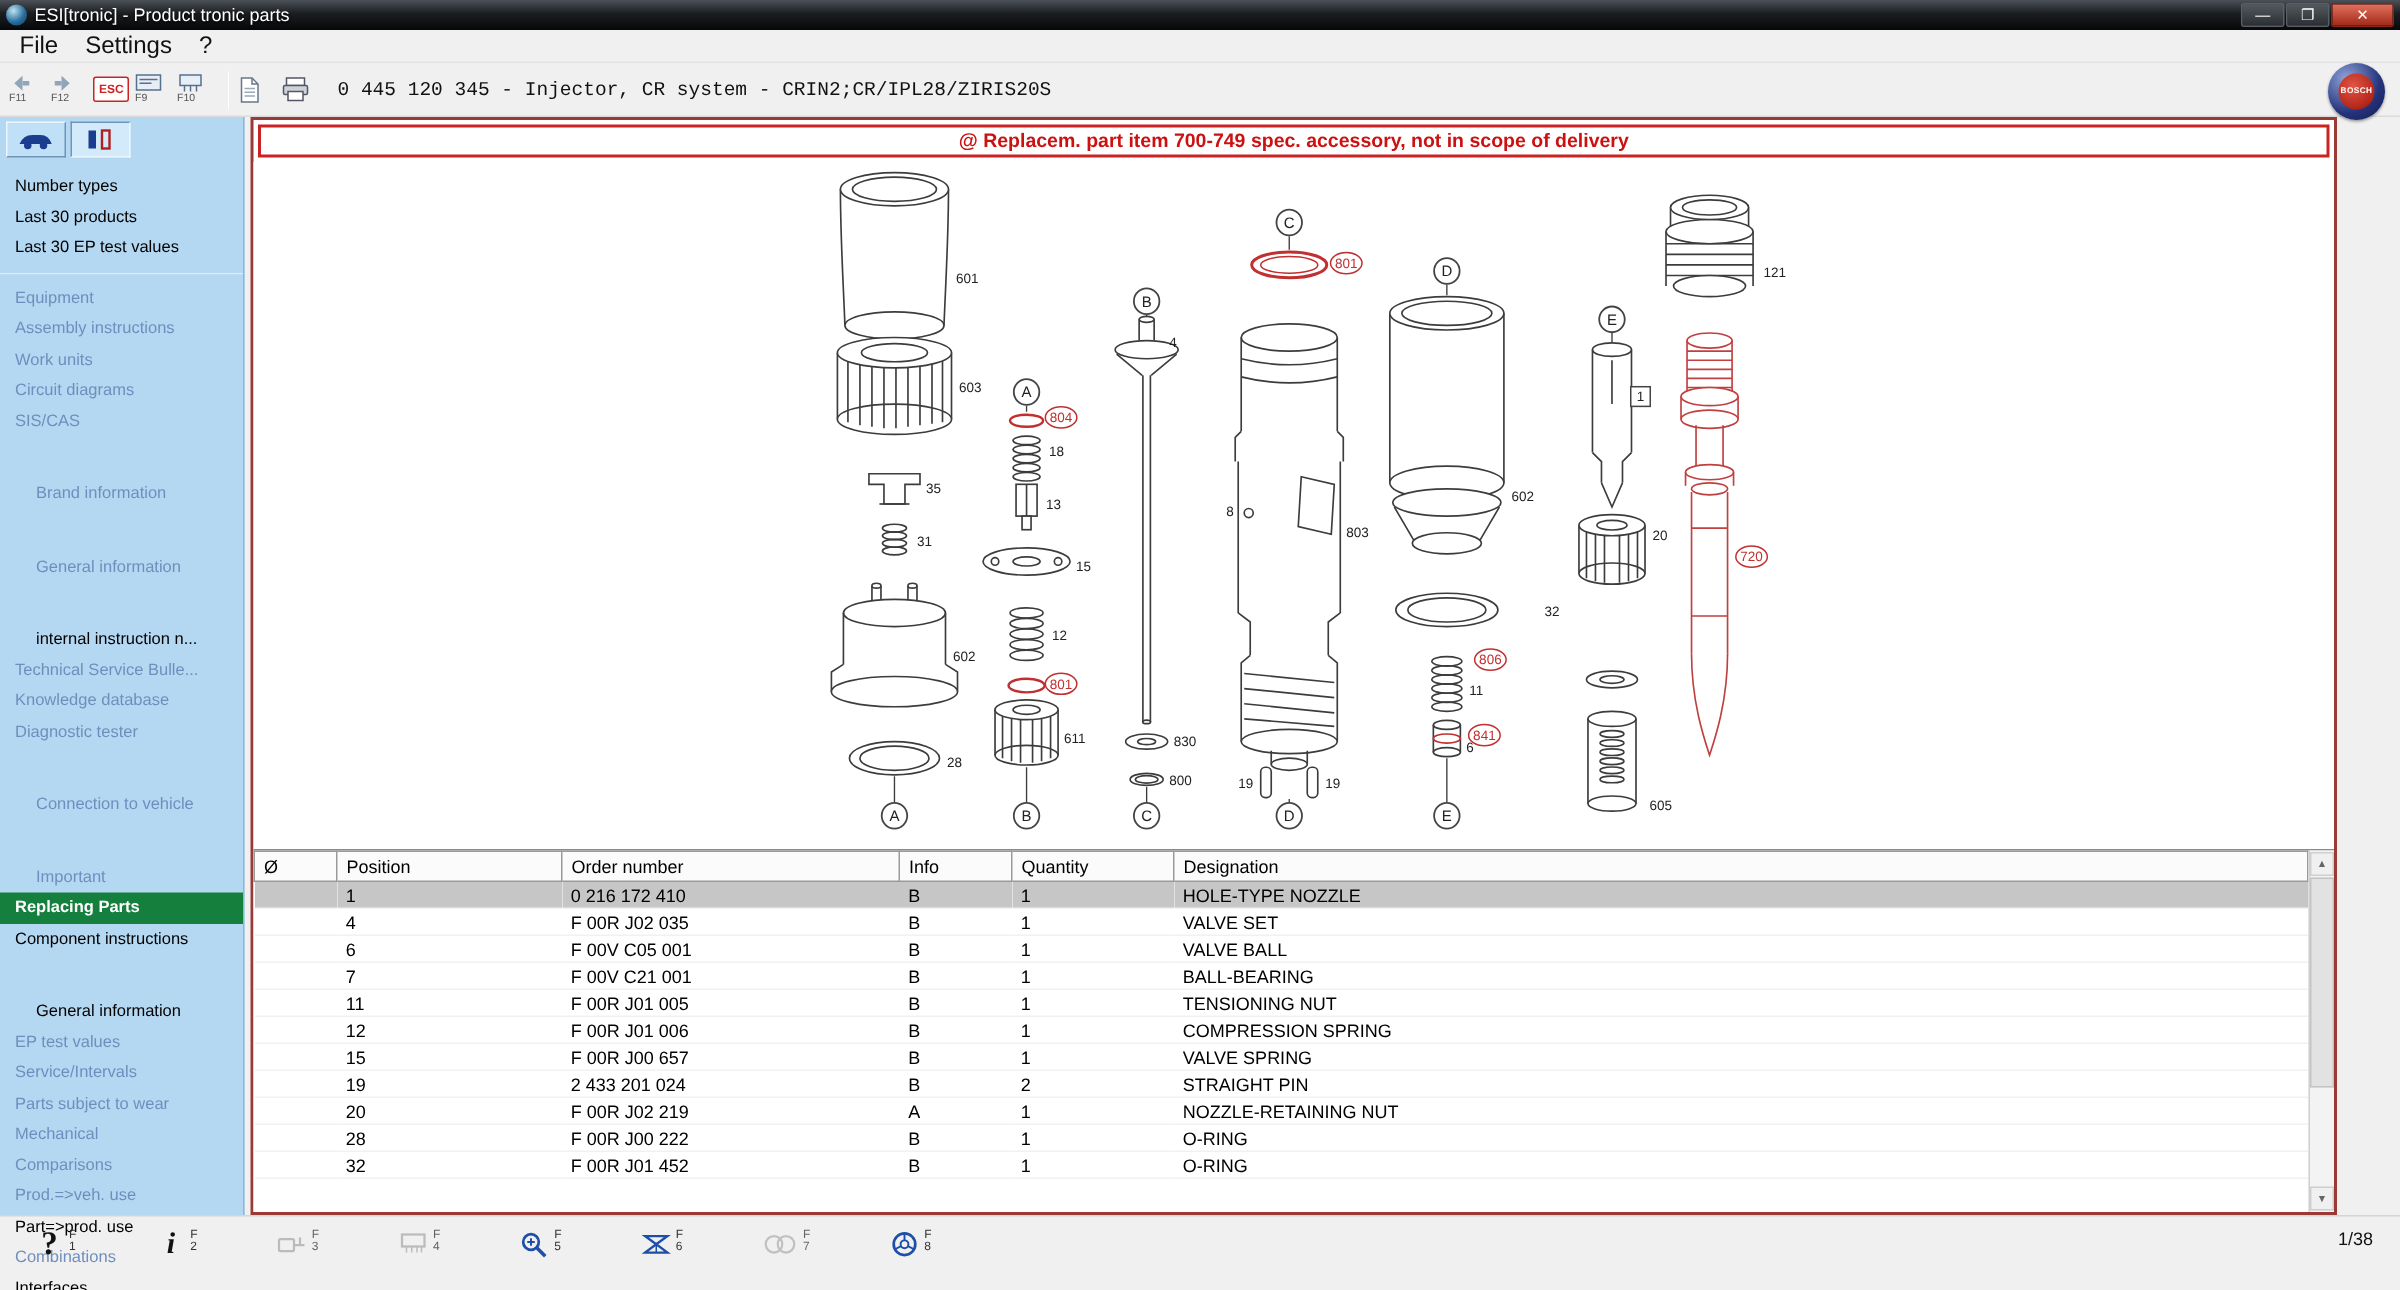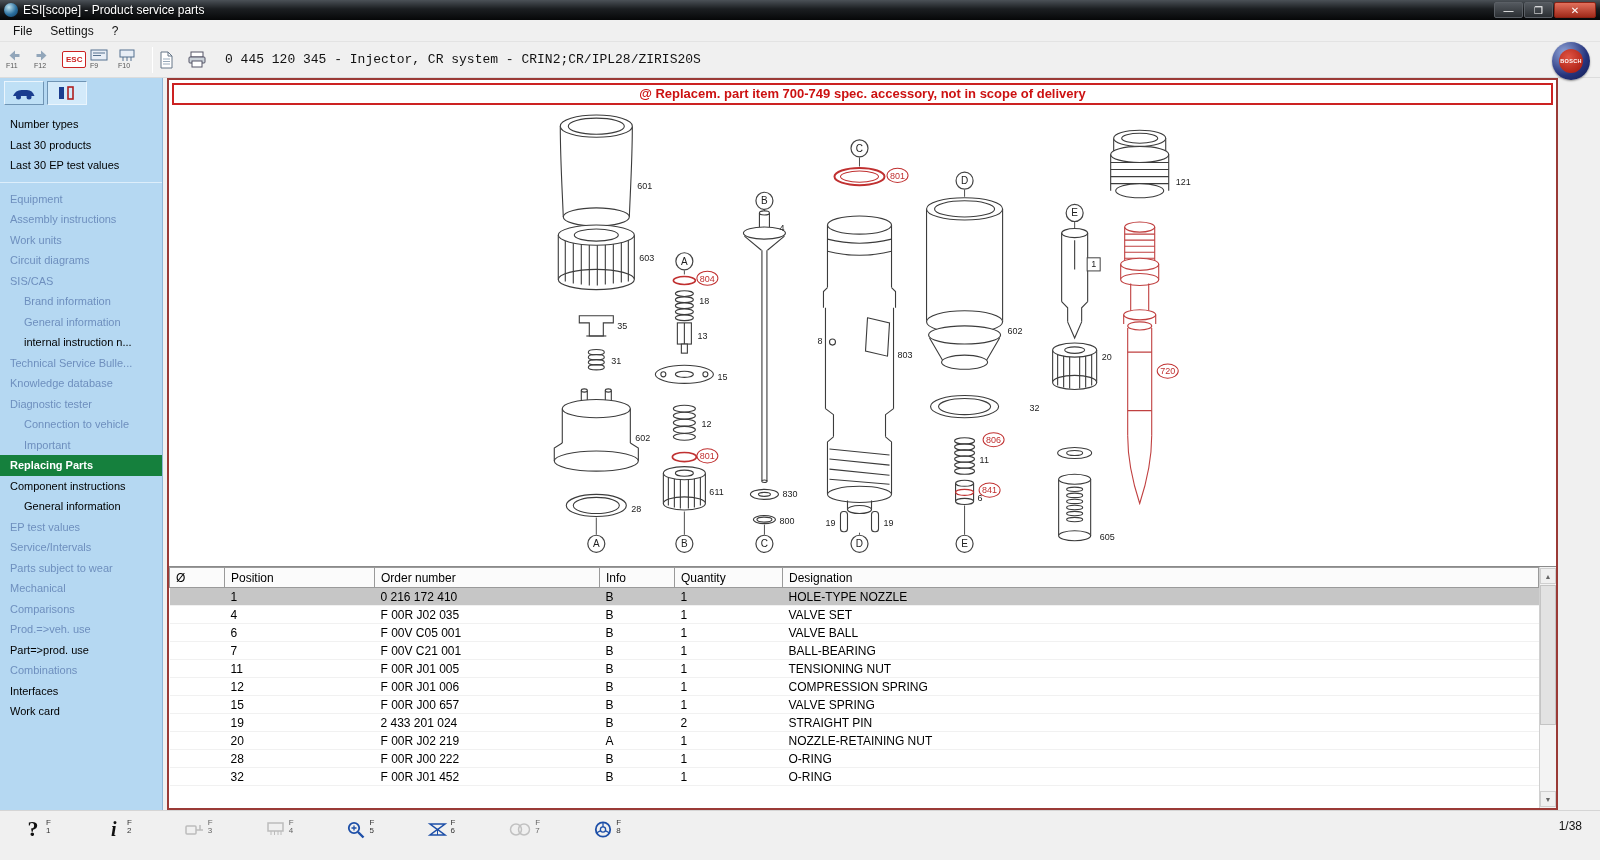--- a/index.html
+++ b/index.html
@@ -9,21 +9,21 @@
   .titlebar { height:20px; background:linear-gradient(#4b5157,#1b1e21 45%,#060708); color:#fff;
     display:flex; align-items:center; padding:0 4px; font-size:12px; }
   .app-icon { width:14px; height:14px; border-radius:50%; background:radial-gradient(circle at 35% 30%, #bfe3ee, #2a6f9e 55%, #123a5e); margin-right:5px; flex:0 0 auto; }
   .title-text { text-shadow:0 1px 2px #000; }
   .win-btns { margin-left:auto; display:flex; gap:1px; }
   .win-btn { width:29px; height:16px; display:flex; align-items:center; justify-content:center;
     font-size:10px; color:#fff; border:1px solid #5a5f65; background:linear-gradient(#54595f,#2b2f33); border-radius:2px; }
   .win-btn.close { background:linear-gradient(#e2705c,#a02a1a); border-color:#8c2315; width:42px; }
 
   
-  .menubar { height:22px; background:#f0f0f0; display:flex; align-items:center; font-size:12px; border-bottom:1px solid #e3e3e3; padding-left:4px; }
+  .menubar { height:22px; background:#f0f0f0; display:flex; align-items:center; font-size:16px; border-bottom:1px solid #e3e3e3; padding-left:4px; }
   .menu-item { padding:3px 9px; color:#111; }
 
   
   .toolbar { height:36px; background:#f0f0f0; display:flex; align-items:center; padding:0 6px; border-bottom:1px solid #dcdcdc; position:relative; }
   .tb-btn { display:flex; flex-direction:column; align-items:flex-start; justify-content:center; min-width:26px; height:32px; margin-right:2px; }
   .tb-btn .fkey { font-size:7px; color:#555; line-height:8px; }
   .esc-box { border:1px solid #c22; color:#c22; font-weight:bold; font-size:8px; padding:3px 3px; border-radius:2px; background:#fff; }
   .sep { width:1px; height:26px; background:#c9c9c9; border-right:1px solid #fff; margin:0 6px; }
   .product-field { font-family:"Liberation Mono",monospace; font-size:13px; color:#111; margin-left:10px; white-space:nowrap; }
   .bosch-logo { position:absolute; right:10px; top:0px; width:38px; height:38px; border-radius:50%;
@@ -39,21 +39,21 @@
   .side-tabs { display:flex; padding:3px 4px 2px 4px; gap:3px; }
   .side-tab { width:40px; height:24px; display:flex; align-items:center; justify-content:center;
     background:#bfe0f6; border:1px solid; border-color:#eaf5fd #6f94b4 #6f94b4 #eaf5fd; }
   .side-tab.active { background:#d3eafa; border-color:#6f94b4 #eaf5fd #eaf5fd #6f94b4; }
   .side-top { padding-top:7px; }
   .side-sep { height:1px; background:#8fb6d6; margin:6px 0 6px 0; border-bottom:1px solid #ddeefb; }
   .side-item { height:20.5px; line-height:20.5px; font-size:11px; padding-left:10px; white-space:nowrap; overflow:hidden; }
   .side-item.link { color:#6e8fbe; }
   .side-item.active { color:#000; }
   .side-item.selected { background:#15803d; color:#fff;font-weight:bold; }
-  .side-item.indent { padding-left:24px; }
+  .side-item.indent { padding-left:24px;margin-top:28px; }
 
   
   .content { flex:1; margin-left:4px; border:2px solid #9a3a36; background:#fff; display:flex; flex-direction:column; }
   .banner { margin:3px; border:2px solid #cc2222; height:22px; line-height:18px; color:#cc1111; font-weight:bold; font-size:13px; text-align:center; }
   .diagram { flex:1; position:relative; background:#fff; overflow:hidden; }
   .diagram svg { display:block; width:100%; height:100%; }
 
   
   .dl { font-size:9px; fill:#222; }
   .dl.mid { text-anchor:middle; }
@@ -84,21 +84,21 @@
   .bb-ico.help { font-size:22px; font-weight:bold; color:#111; font-family:"Liberation Serif",serif; }
   .bb-ico.info { font-size:20px; font-weight:bold; font-style:italic; color:#111; font-family:"Liberation Serif",serif; }
   .fk { display:flex; flex-direction:column; font-size:8px; line-height:8px; color:#333; margin-left:2px; margin-top:2px; }
   .page-ind { margin-left:auto; font-size:12px; color:#111; padding-top:2px; }
 </style>
 </head>
 <body>
 
 <div class="titlebar">
   <span class="app-icon"></span>
-  <span class="title-text">ESI[scope] - Product service parts</span>
+  <span class="title-text">ESI[tronic] - Product tronic parts</span>
   <span class="win-btns">
     <span class="win-btn">—</span>
     <span class="win-btn">❐</span>
     <span class="win-btn close">✕</span>
   </span>
 </div>
 
 <div class="menubar">
   <span class="menu-item">File</span>
   <span class="menu-item">Settings</span>

